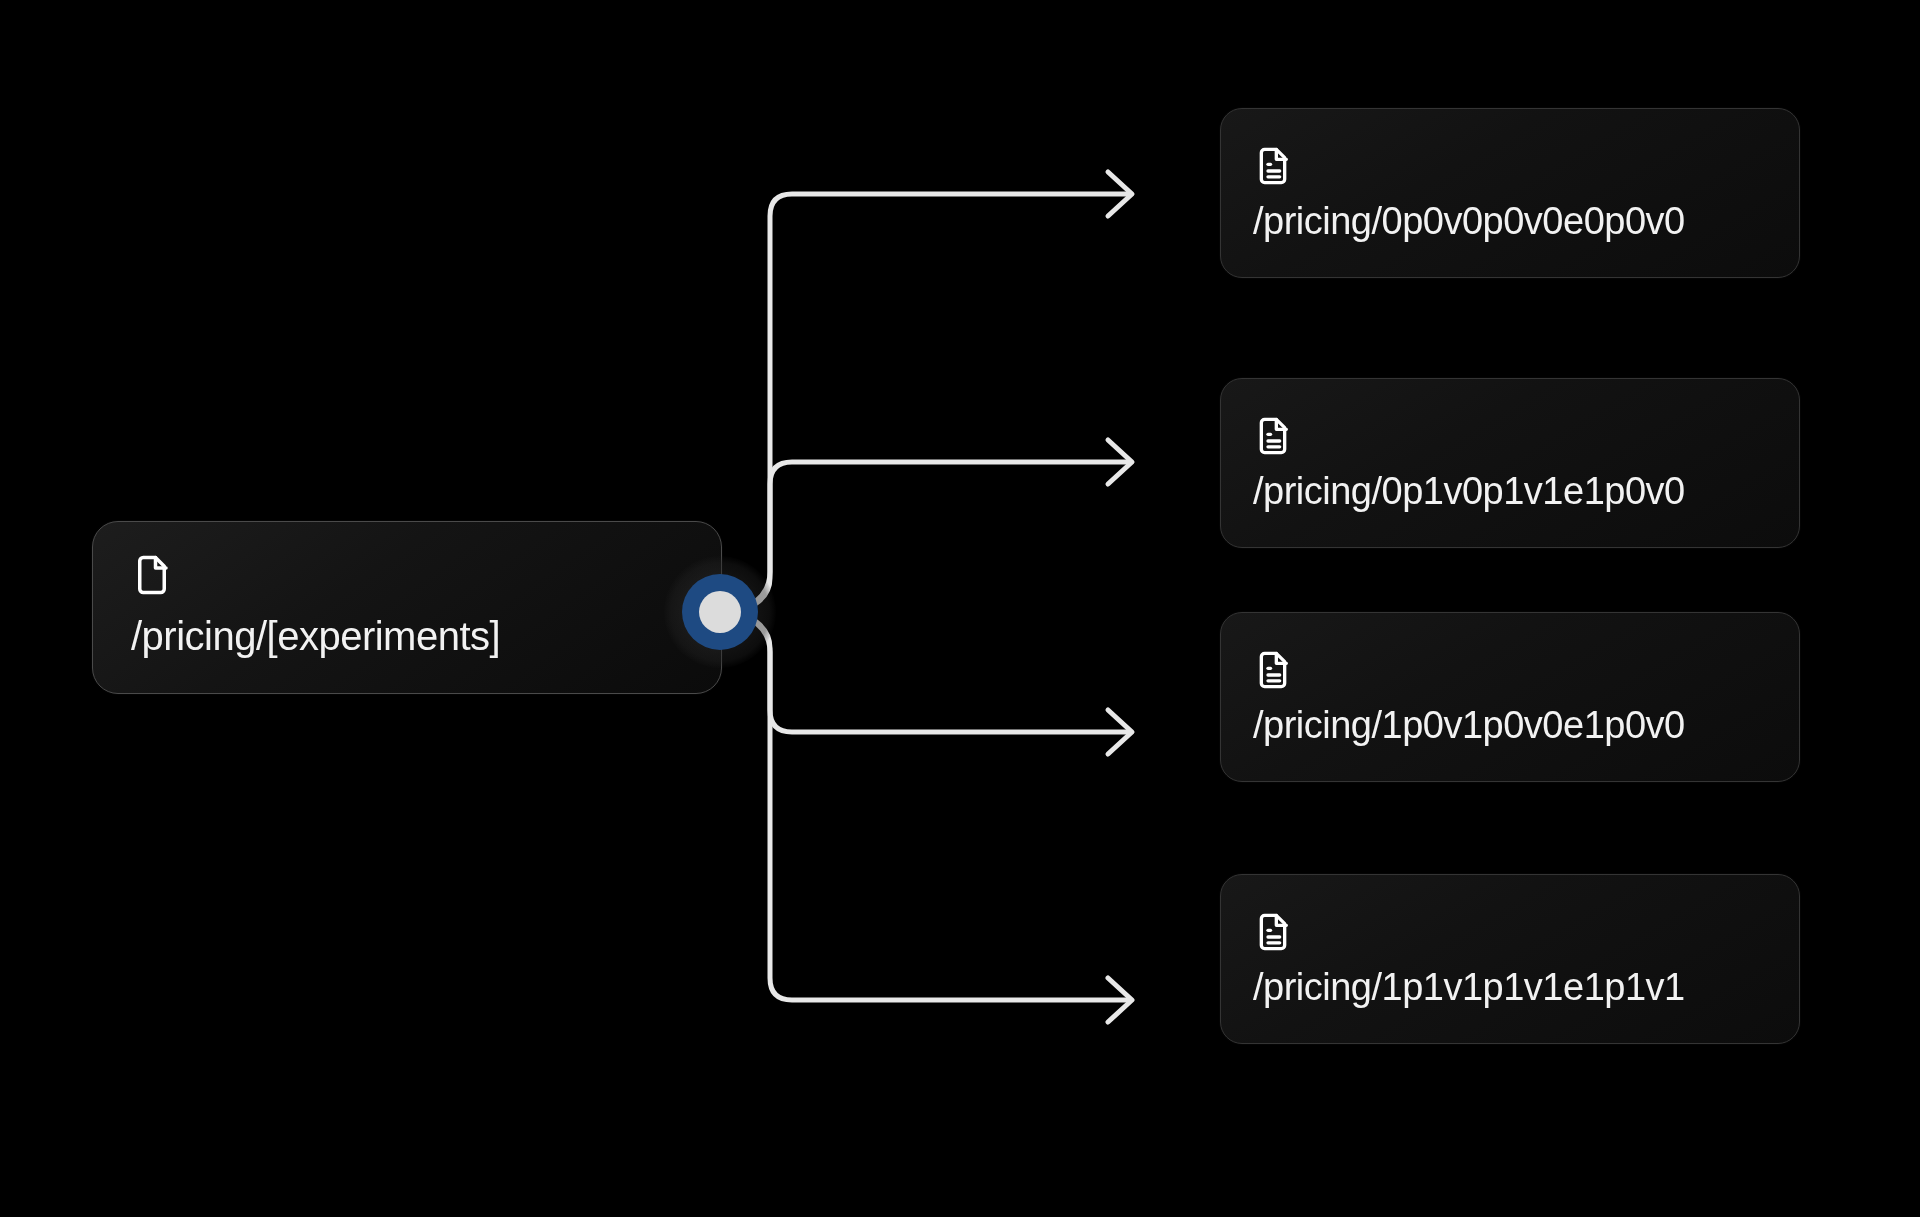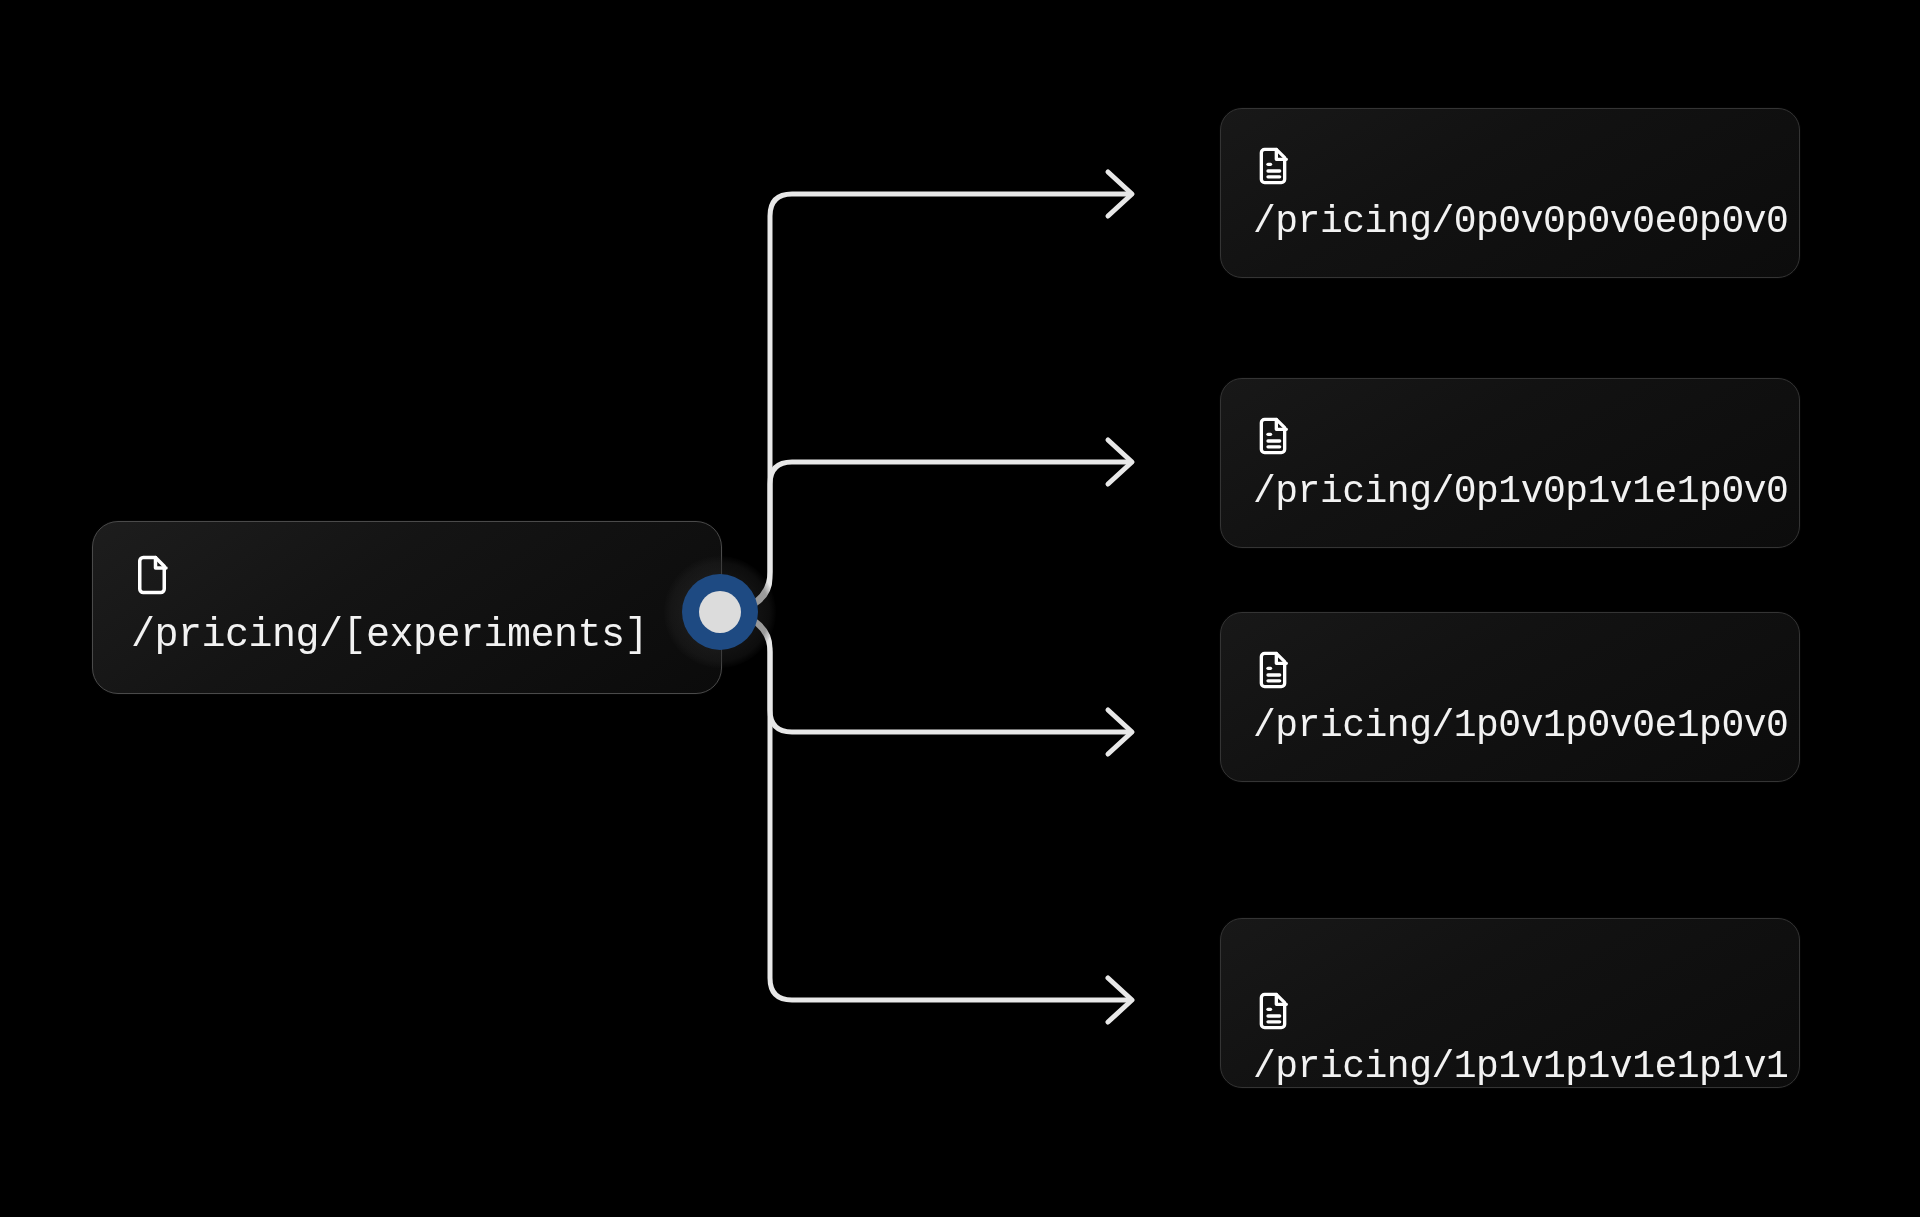--- a/index.html
+++ b/index.html
@@ -57,38 +57,38 @@
     left: 1220px;
     width: 580px;
     height: 170px;
     padding: 0 0 0 32px;
     border-radius: 22px;
     border-color: #343434;
   }
   .node.t0 { top: 108px; }
   .node.t1 { top: 378px; }
   .node.t2 { top: 612px; }
-  .node.t3 { top: 918px; justify-content: flex-end; }
+  .node.t3 { top: 874px; }
 
   .node-icon {
     width: 40px;
     height: 44px;
     margin-bottom: 14px;
     flex: none;
   }
   .node.source .node-icon {
     width: 42px;
     height: 48px;
     margin-bottom: 16px;
   }
   .node-icon svg { display: block; width: 100%; height: 100%; }
 
   .node-label {
     color: #f2f2f2;
-    font-family: Liberation Mono, monospace;
+    font-family: Liberation Sans, sans-serif;
     font-size: 38px;
     line-height: 1.05;
     letter-spacing: -0.5px;
     white-space: nowrap;
   }
   .node.source .node-label {
     font-size: 40px;
     letter-spacing: -0.5px;
   }
 

